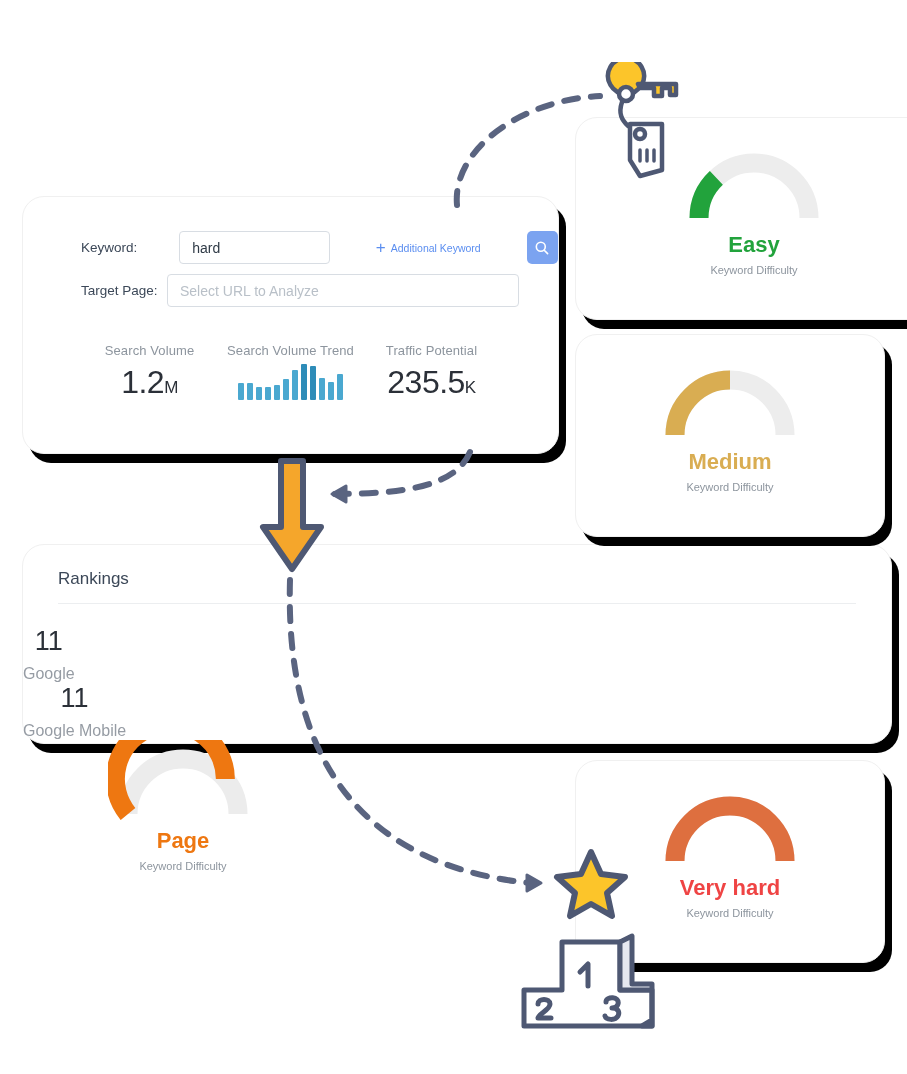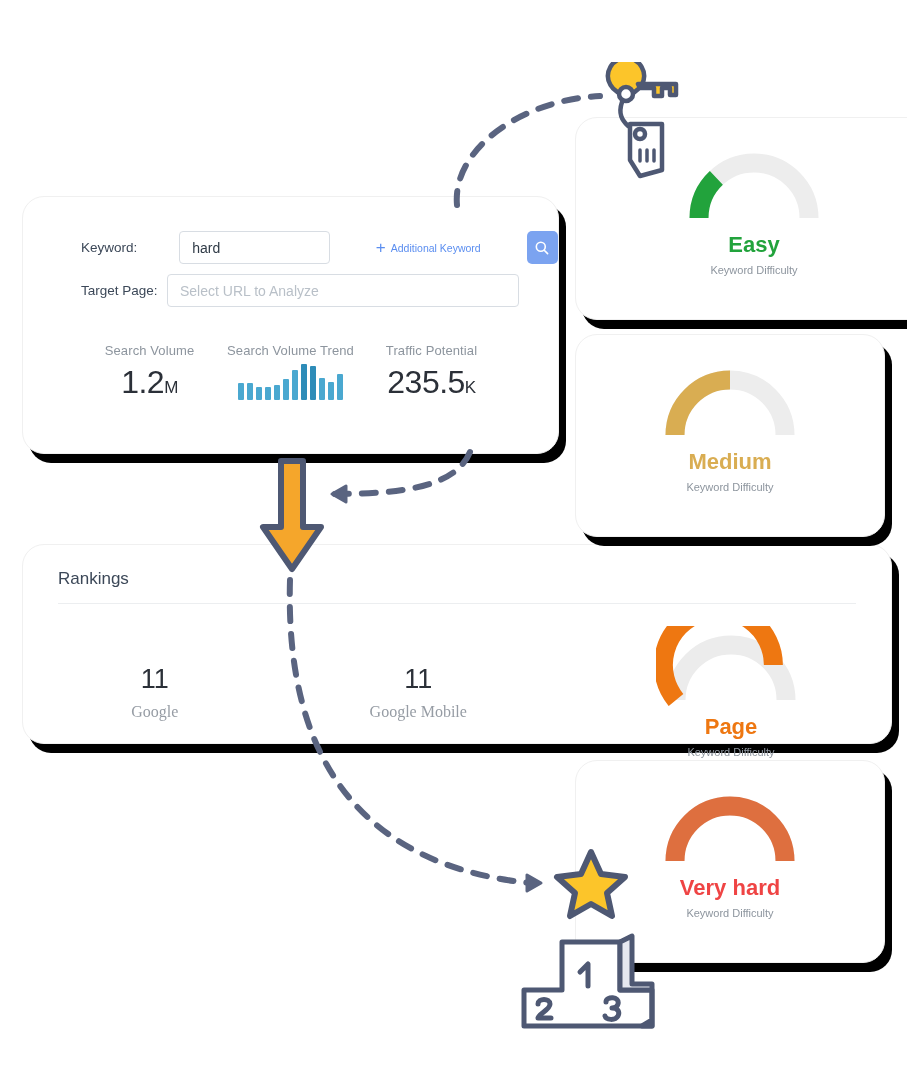--- a/index.html
+++ b/index.html
@@ -58,24 +58,24 @@
   .stat-value .suffix { font-size: 17px; }
 
   .spark { display: flex; align-items: flex-end; justify-content: center; gap: 3px; height: 36px; }
   .spark i { display: block; width: 6px; background: #4aa8d0; border-radius: 1px; }
   .spark i.dark { background: #2e8cb8; }
 
   
   #panel-rankings { left: 22px; top: 544px; width: 870px; height: 200px; }
   .rank-title { font-size: 17px; color: #3c4858; padding: 24px 0 0 35px; }
   .rank-divider { height: 1px; background: #eceef0; margin: 14px 35px 0 35px; }
-  .rank-body { display: flex; align-items: center; margin-top: 22px; }
+  .rank-body { display: flex; align-items: flex-start; margin-top: 22px; flex-direction: column; }
   .rank-col { flex: 1; text-align: center; }
   .rank-num { font-size: 27px; color: #2b3038; }
-  .rank-name { font-size: 16px; color: #969ca4; margin-top: 8px; font-family: Liberation Serif, serif; }
+  .rank-name { font-size: 16px; color: #969ca4; margin-top: 8px; }
   .rank-sep { width: 1px; background: #eceef0; margin: 0 10px; }
   .rank-gauge { width: 320px; display: flex; flex-direction: column; align-items: center; }
 
   
   #card-easy   { left: 575px; top: 117px; width: 358px; height: 203px; }
   #card-medium { left: 575px; top: 334px; width: 310px; height: 203px; }
   #card-vhard  { left: 575px; top: 760px; width: 310px; height: 203px; }
 
   .gauge-wrap { display: flex; flex-direction: column; align-items: center; padding-top: 26px; }
   .gauge-label { font-size: 22px; font-weight: 700; margin-top: 4px; }

